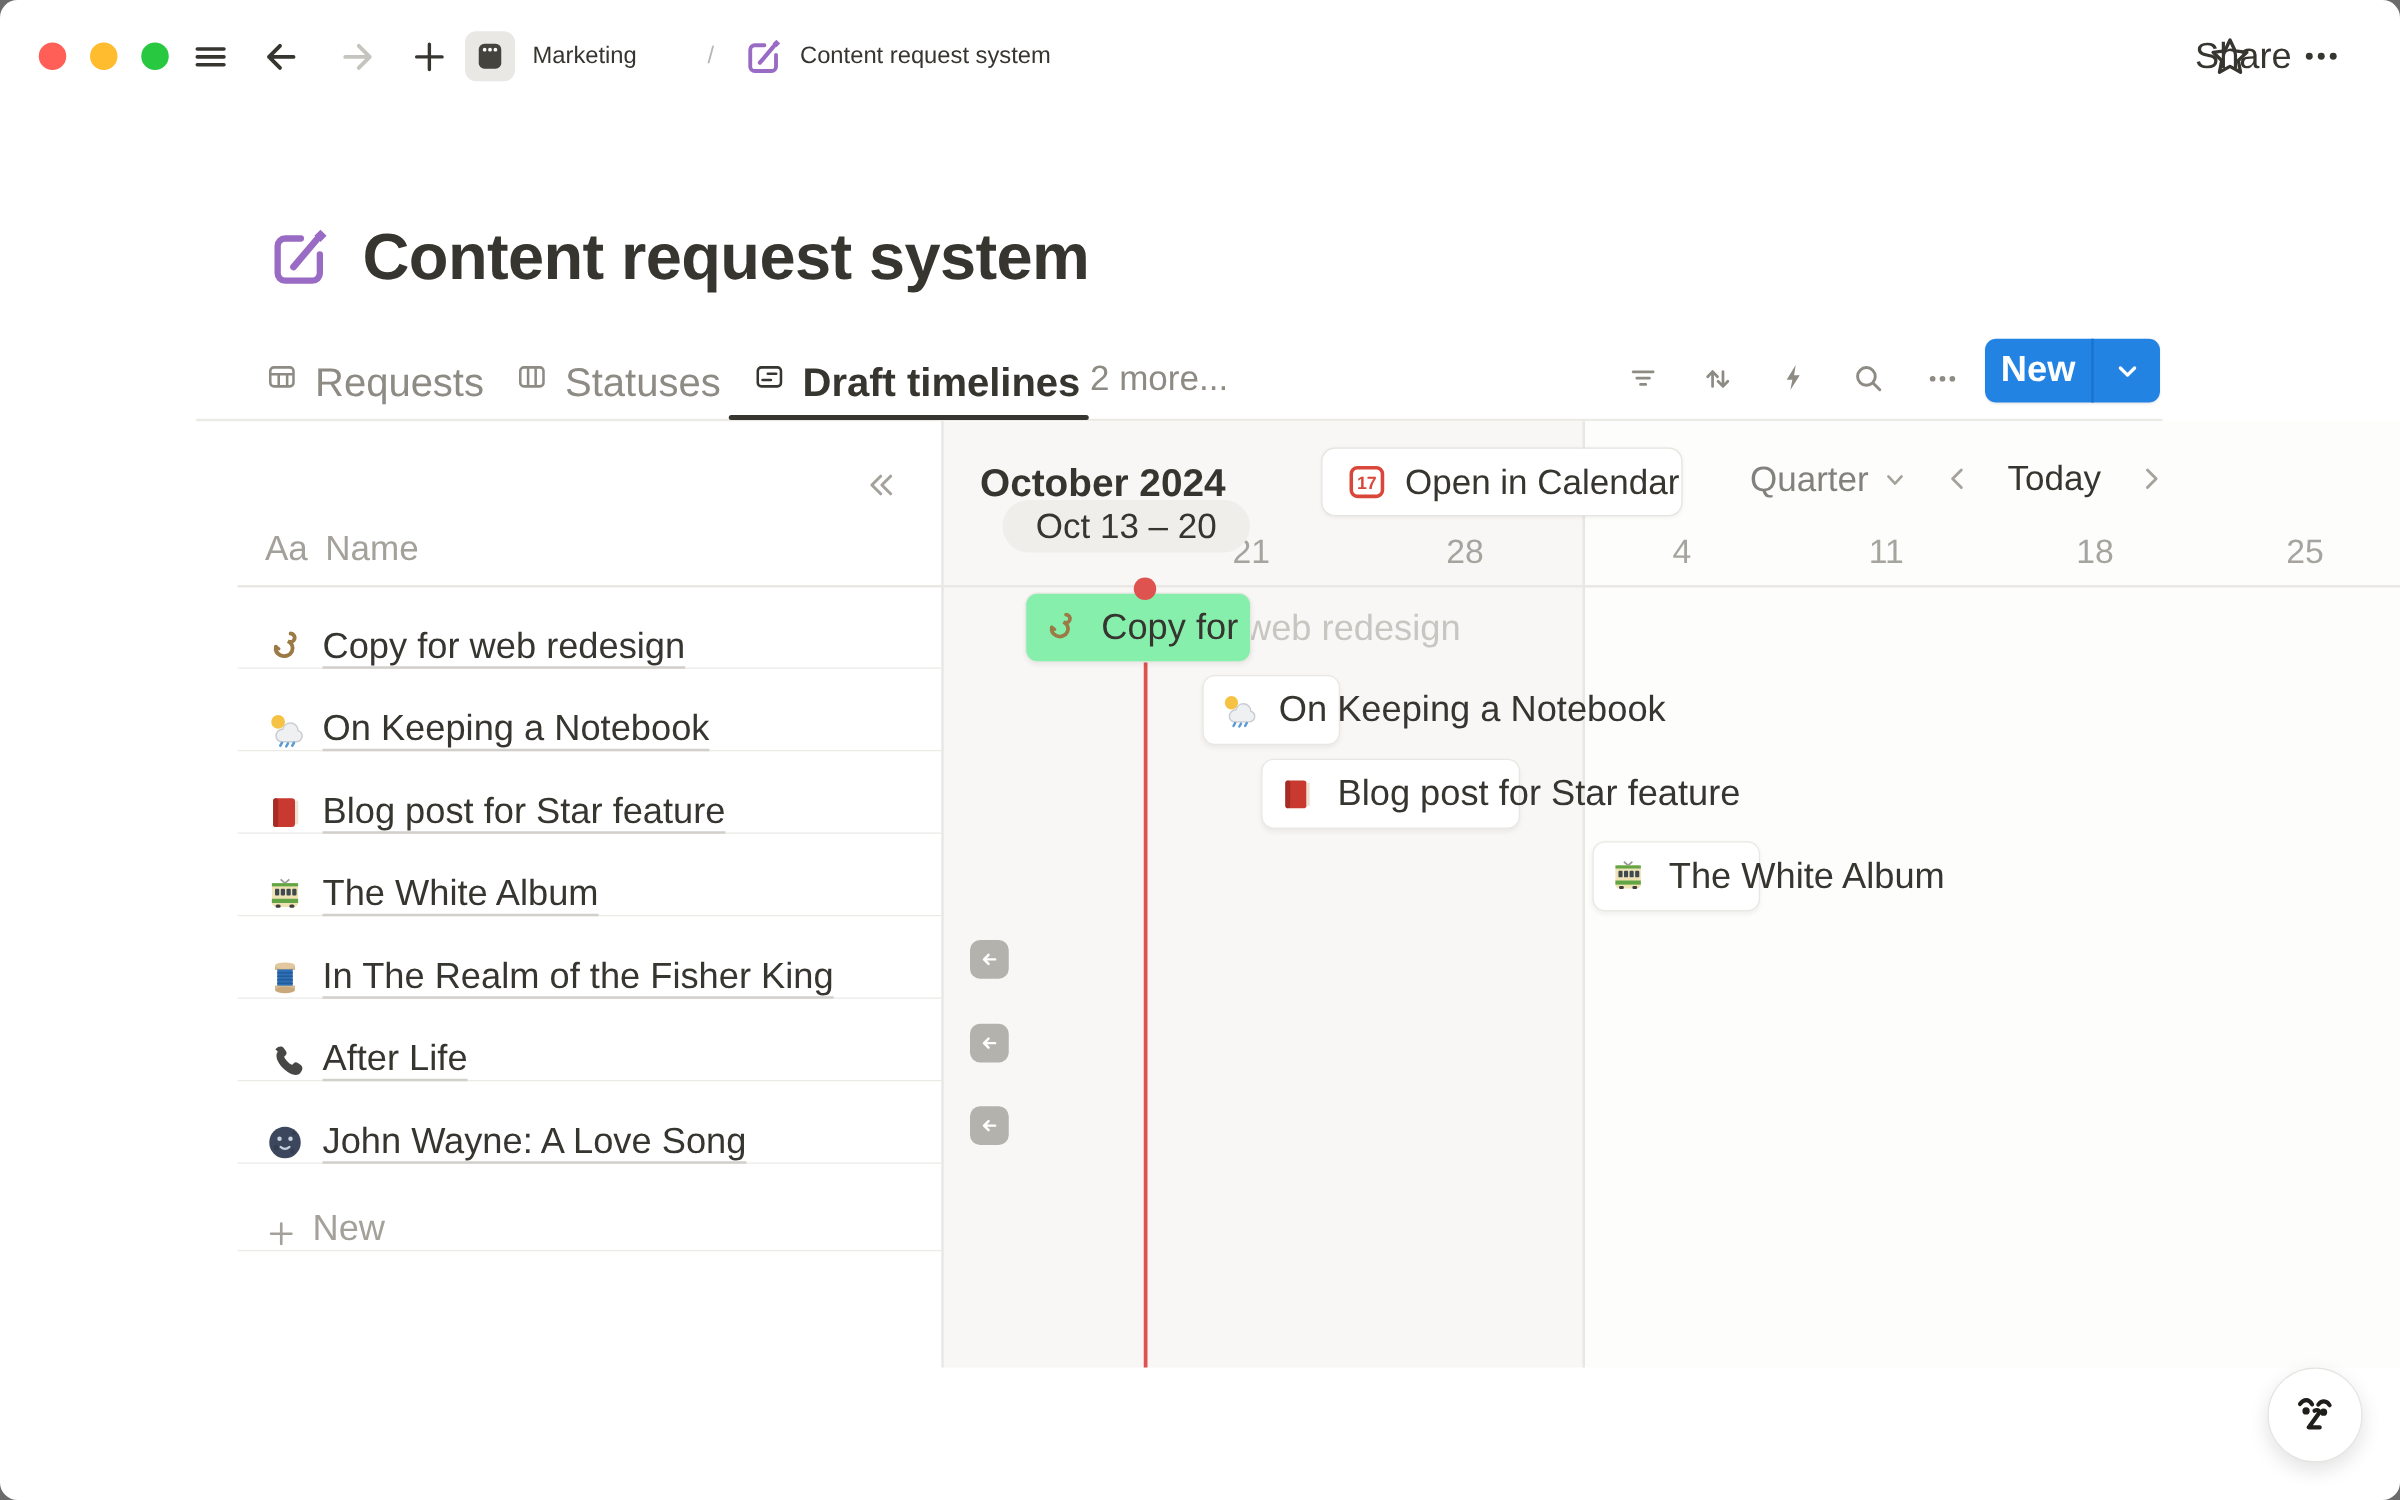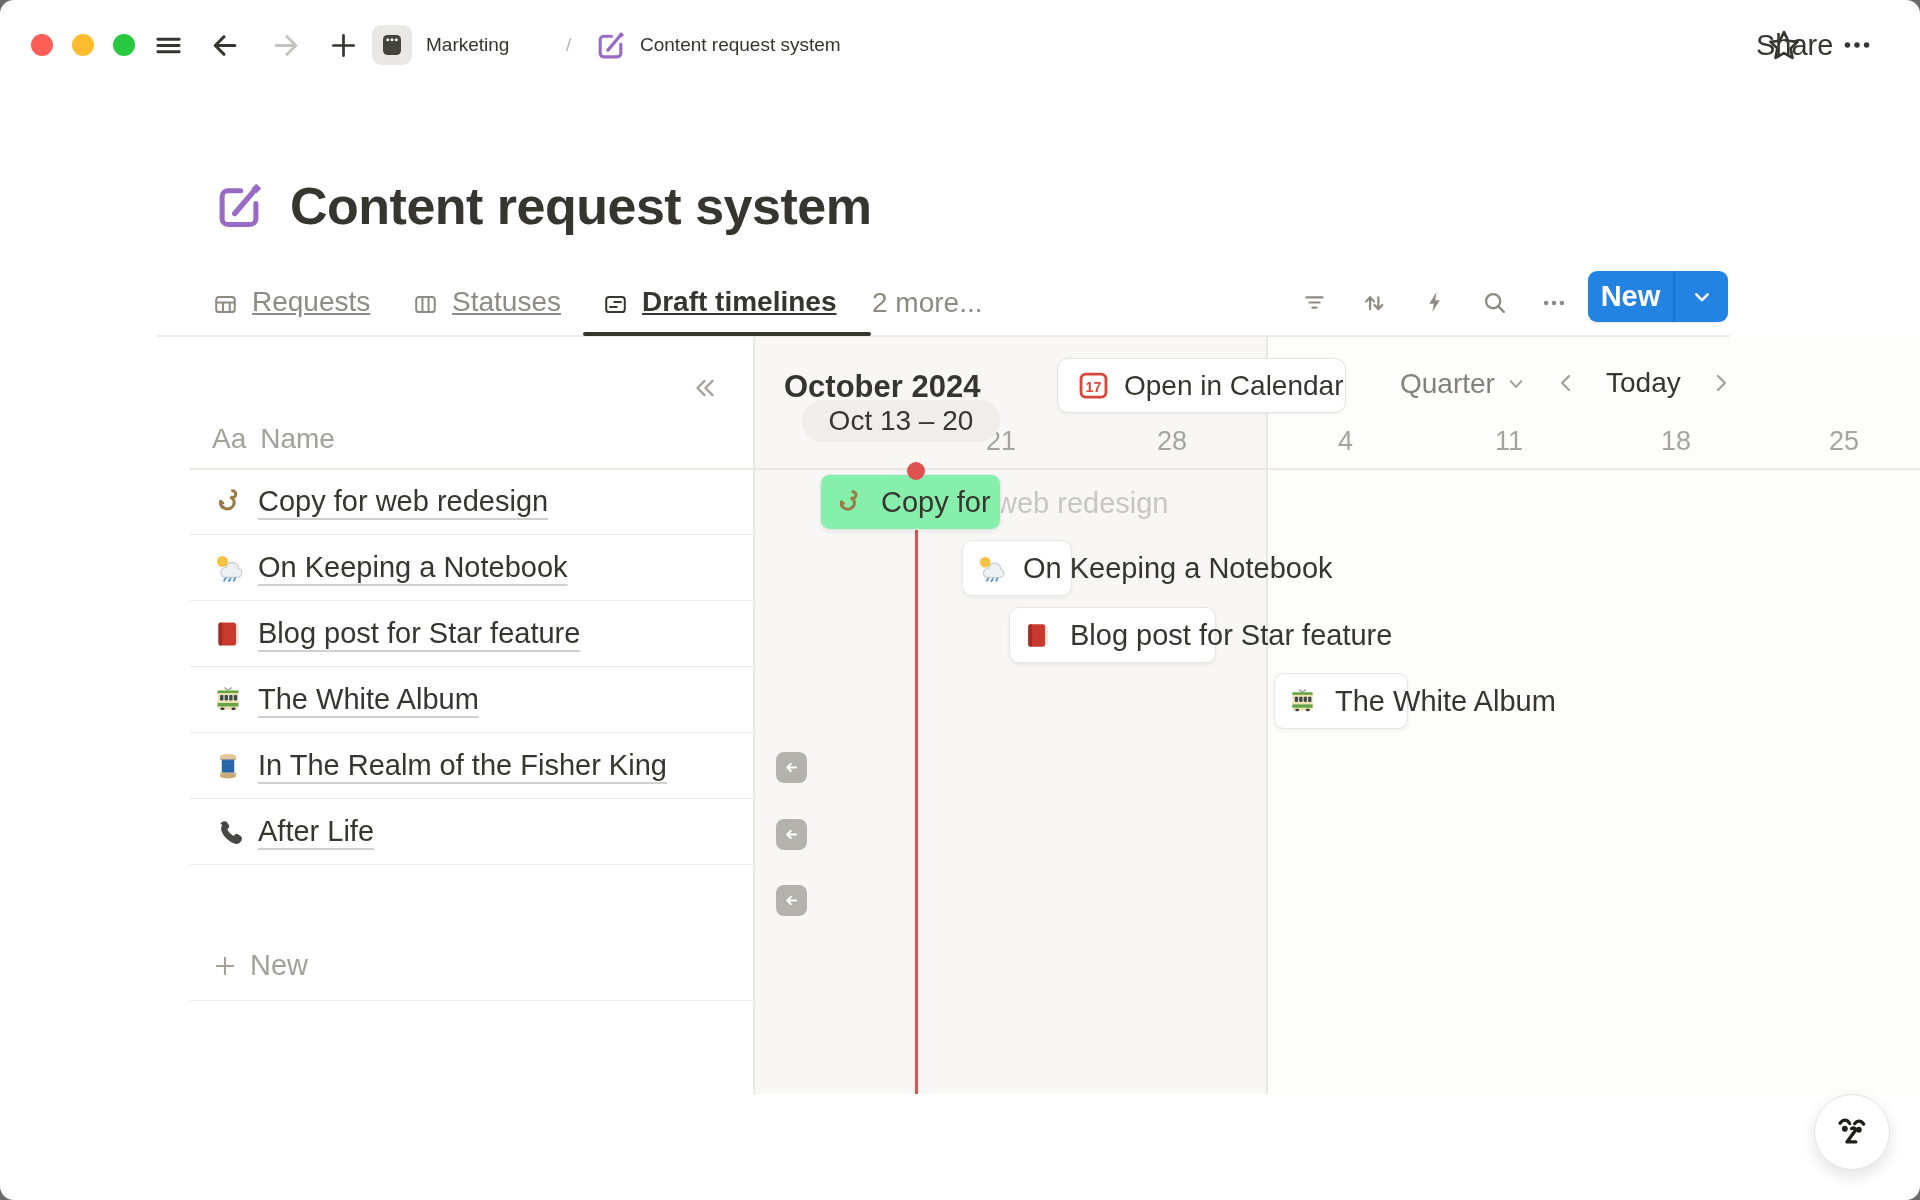--- a/index.html
+++ b/index.html
@@ -17,38 +17,38 @@
   .crumb-text { position:absolute; top:0; height:90px; display:flex; align-items:center; font-size:19px; color:#37352f; }
   .crumb-sep { color:#b9b7b2; }
   .ws-box { position:absolute; left:372px; top:25px; width:40px; height:40px; border-radius:9px; background:#e9e8e5; display:flex; align-items:center; justify-content:center; }
   .share { font-size:29px; color:#37352f; }
 
   
   .page-title { position:absolute; left:290px; top:176px; font-size:52px; font-weight:700; letter-spacing:-0.5px; color:#37352f; }
 
   
   .tabbar-border { position:absolute; left:157px; top:335px; width:1573px; height:2px; background:#ebeae7; }
-  .tab { position:absolute; top:288px; height:30px; display:flex; align-items:flex-end; gap:13px; font-size:28px; color:#8d8b84; font-weight:500;text-decoration:underline; }
+  .tab { position:absolute; top:288px; height:30px; display:flex; align-items:flex-start; gap:13px; font-size:32px; color:#8d8b84; font-weight:500; }
   .tab.active { color:#37352f; font-weight:600; }
   .tab-underline { position:absolute; left:583px; top:332px; width:288px; height:4px; background:#37352f; border-radius:2px; }
   .more-tabs { position:absolute; left:872px; top:288px; height:30px; display:flex; align-items:center; font-size:28px; color:#8d8b84; }
   .newbtn { position:absolute; left:1588px; top:271px; width:140px; height:51px; background:#2383e2; border-radius:9px; display:flex; align-items:center; box-shadow:0 1px 2px rgba(15,15,15,.1); }
   .newbtn .lbl { width:85px; text-align:center; color:#fff; font-size:29px; font-weight:600; }
   .newbtn .divider { width:2px; height:51px; background:#1a74cf; }
   .newbtn .chev { flex:1; display:flex; justify-content:center; }
 
   
   .timeline-bg { position:absolute; left:754px; top:337px; width:1166px; height:757px; background:#fdfdfc; }
   .timeline-bg .oct { position:absolute; left:0; top:0; width:513px; height:757px; background:#f8f7f5; }
   .month-line { position:absolute; left:1266px; top:337px; width:2px; height:757px; background:#e8e7e3; }
   .panel-divider { position:absolute; left:753px; top:337px; width:2px; height:757px; background:#e9e8e5; }
   .header-line { position:absolute; left:190px; top:468px; width:1730px; height:2px; background:#e9e8e5; }
 
   .side-header { position:absolute; left:212px; top:424px; height:30px; display:flex; align-items:center; gap:14px; font-size:28px; color:#a3a19a; }
-  .srow { position:absolute; left:190px; width:564px; height:66px; border-bottom:1px solid #ebeae7; display:flex; align-items:center; gap:14px; padding-left:22px; }
+  .srow { position:absolute; left:190px; width:564px; height:66px; border-bottom:1px solid #ebeae7; display:flex; align-items:flex-end; gap:14px; padding-left:22px; }
   .srow .title { font-size:29px; font-weight:500; color:#37352f; text-decoration:underline; text-decoration-color:#d2d0ca; text-decoration-thickness:1.5px; text-underline-offset:7px; white-space:nowrap; }
   .srow.newrow { color:#a3a19a; gap:12px; }
   .srow.newrow .title-new { font-size:29px; color:#a3a19a; text-decoration:none; }
 
   
   .month-header { position:absolute; left:784px; top:369px; font-size:31px; font-weight:600; color:#37352f; }
   .opencal { position:absolute; left:1057px; top:358px; width:289px; height:55px; background:#fff; border:1.5px solid #e5e4e0; border-radius:11px; box-shadow:0 1px 3px rgba(15,15,15,.05); display:flex; align-items:center; gap:13px; padding-left:18px; font-size:28px; color:#37352f; }
   .zoomsel { position:absolute; left:1400px; top:368px; height:32px; display:flex; align-items:center; gap:8px; font-size:28px; color:#83817b; }
   .todaynav { position:absolute; left:1552px; top:366px; height:34px; display:flex; align-items:center; gap:26px; }
   .todaynav .today { font-size:28px; color:#37352f; }
@@ -355,20 +355,26 @@
         <use href="#sym-thread"></use>
       </svg>
     <span class="title">In The Realm of the Fisher King</span>
   </div>
   <div class="srow" style="top:799px">
     <svg class="emoji" width="32" height="32">
         <use href="#sym-phone"></use>
       </svg>
     <span class="title">After Life</span>
   </div>
+  <div class="srow" style="top:865px">
+    <svg class="emoji" width="32" height="32">
+        <use href="#sym-moonface"></use>
+      </svg>
+    <span class="title">John Wayne: A Love Song</span>
+  </div>
   <div class="srow newrow" style="top:931px;height:70px">
     <svg width="26" height="26" viewBox="0 0 32 32">
         <path d="M16 6v20M6 16h20" stroke="#a3a19a" stroke-width="2.6" stroke-linecap="round" fill="none"></path>
       </svg>
     <span class="title-new">New</span>
   </div>
 
   <div class="month-header">October 2024</div>
   <div class="opencal">
     <svg width="35" height="35">

